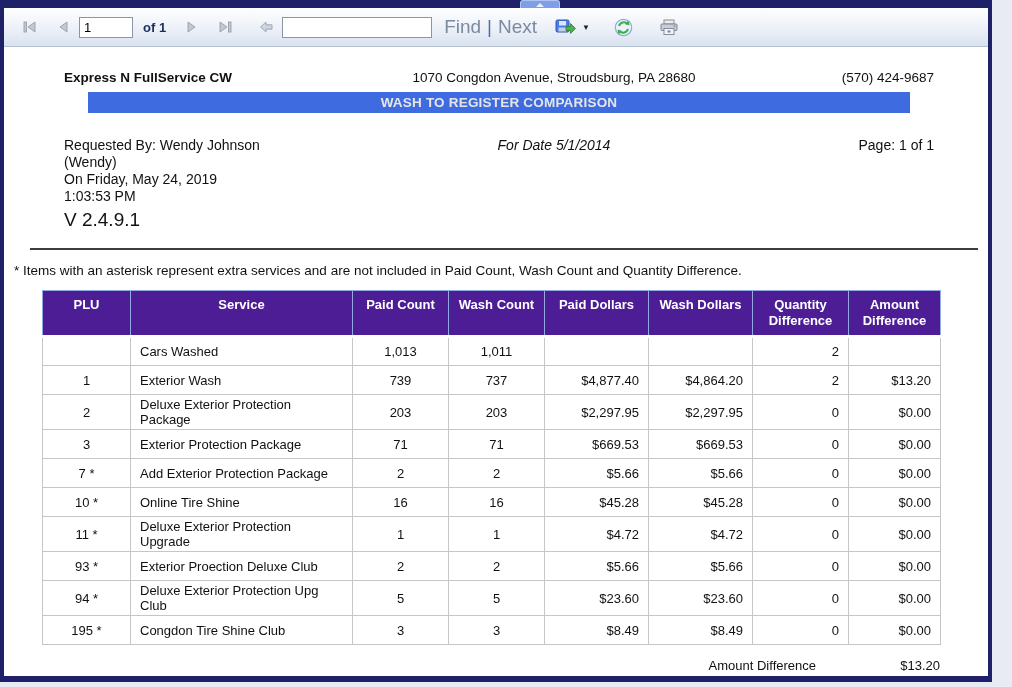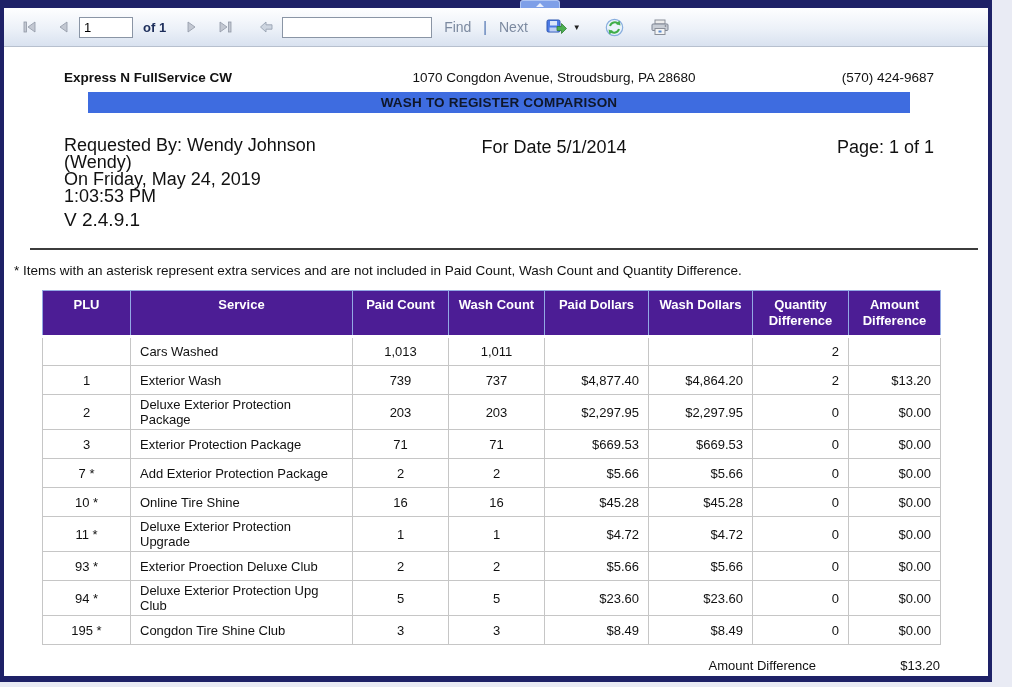--- a/index.html
+++ b/index.html
@@ -21,39 +21,39 @@
              background:linear-gradient(#FEFEFF, #ECF1F8 55%, #D9E2F0);
              border-bottom:1px solid #B7C0CE; display:flex; align-items:center; padding-left:16px; }
   .tb-btn { background:none; border:none; padding:2px; display:flex; align-items:center; cursor:pointer; }
   .tb-btn svg { display:block; }
   .page-input { width:54px; height:21px; border:1px solid #8A95A5; font-size:13px; padding:1px 4px;
                 margin:0 10px 0 8px; font-family:"Liberation Sans", sans-serif; }
   .of-label { font-size:13px; font-weight:bold; color:#1C2D5A; margin-right:8px;text-align:right; }
   .gap-s { margin-left:10px; } .gap-m { margin-left:16px; } .gap-l { margin-left:22px; }
   .find-input { width:150px; height:21px; border:1px solid #8A95A5; font-size:13px; padding:1px 4px;
                 margin:0 12px 0 6px; font-family:"Liberation Sans", sans-serif; }
-  .find-links { font-size:14px; color:#7C8AA0; display:flex; gap:12px; align-items:center; }
+  .find-links { font-size:19px; color:#7C8AA0; display:flex; gap:6px; align-items:center; }
   .find-links .lnk { cursor:pointer; }
   .find-links .pipe { color:#4A6FAE; }
   .caret { font-size:8px; color:#222; margin-left:3px; cursor:pointer; }
 
   
   .report-area { position:absolute; left:0; top:40px; width:100%; height:628px; background:#fff;
                  overflow:hidden; color:#111; }
   .hdr-row { margin:22px 54px 0 60px; display:flex; align-items:baseline; font-size:13.5px;gap:32px; }
   .company { width:300px; font-weight:bold; }
   .address { flex:1; text-align:center; }
   .phone   { width:190px; text-align:right; }
 
-  .banner { margin:7px 78px 0 84px; height:21px; background:#3E6CE0; color:#0f172a; font-weight:bold;
+  .banner { margin:7px 78px 0 84px; height:21px; background:#3E6CE0; color:#e5e5e5; font-weight:bold;
             font-size:13.5px; text-align:center; line-height:21px; letter-spacing:.2px; }
 
-  .info-row { margin:24px 54px 0 60px; display:flex; font-size:18px; }
+  .info-row { margin:24px 54px 0 60px; display:flex; font-size:14px; }
   .req-block { width:300px; line-height:17px; }
-  .for-date  { flex:1; text-align:center; }
+  .for-date  { flex:1; text-align:center;font-style:italic; }
   .page-label{ width:190px; text-align:right; }
   .version { margin:4px 0 0 60px; font-size:19px; }
 
   .rule { margin:17px 10px 0 26px; border-top:2px solid #3C3C3C; }
   .note { margin:13px 0 0 10px; font-size:13.5px; }
 
   table.rpt { margin:12px 0 0 38px; border-collapse:collapse; table-layout:fixed; width:898px; }
   table.rpt th { background:#4c1d95; color:#fff; font-size:13px; font-weight:bold; vertical-align:top;
                  padding:6px 4px; height:44px; line-height:16px; border:1px solid #93A9E4;
                  border-bottom:3px solid #fff; }

